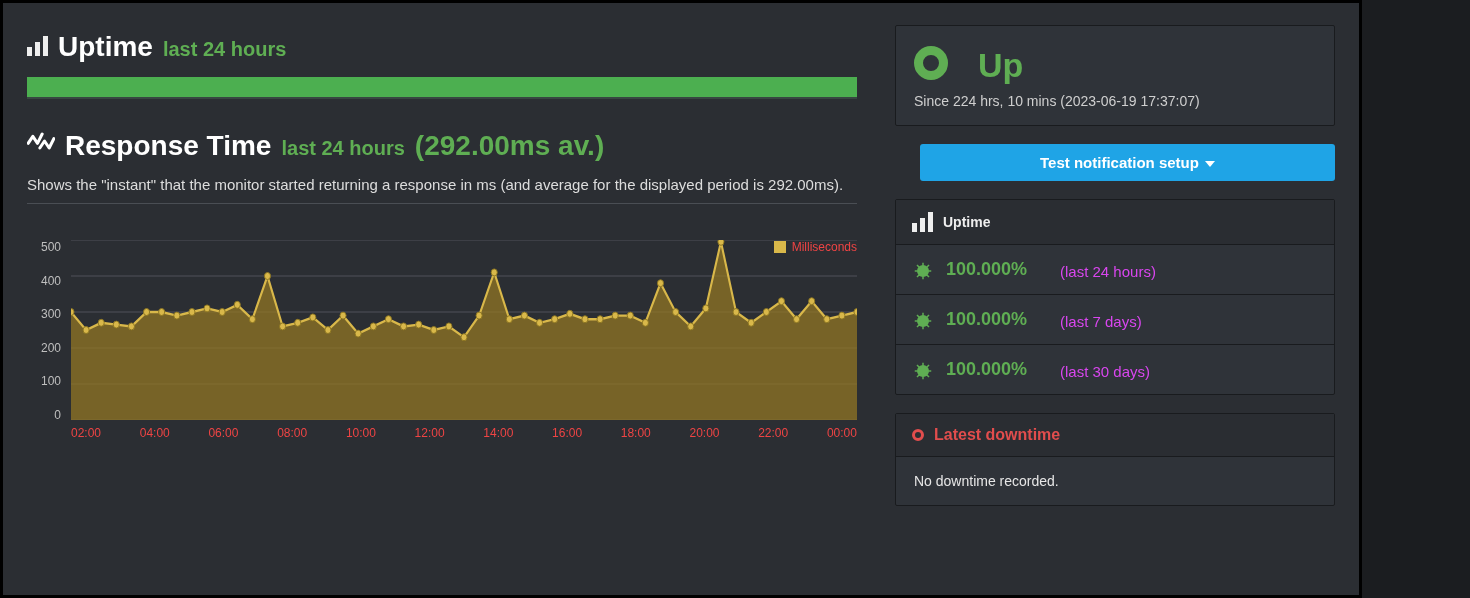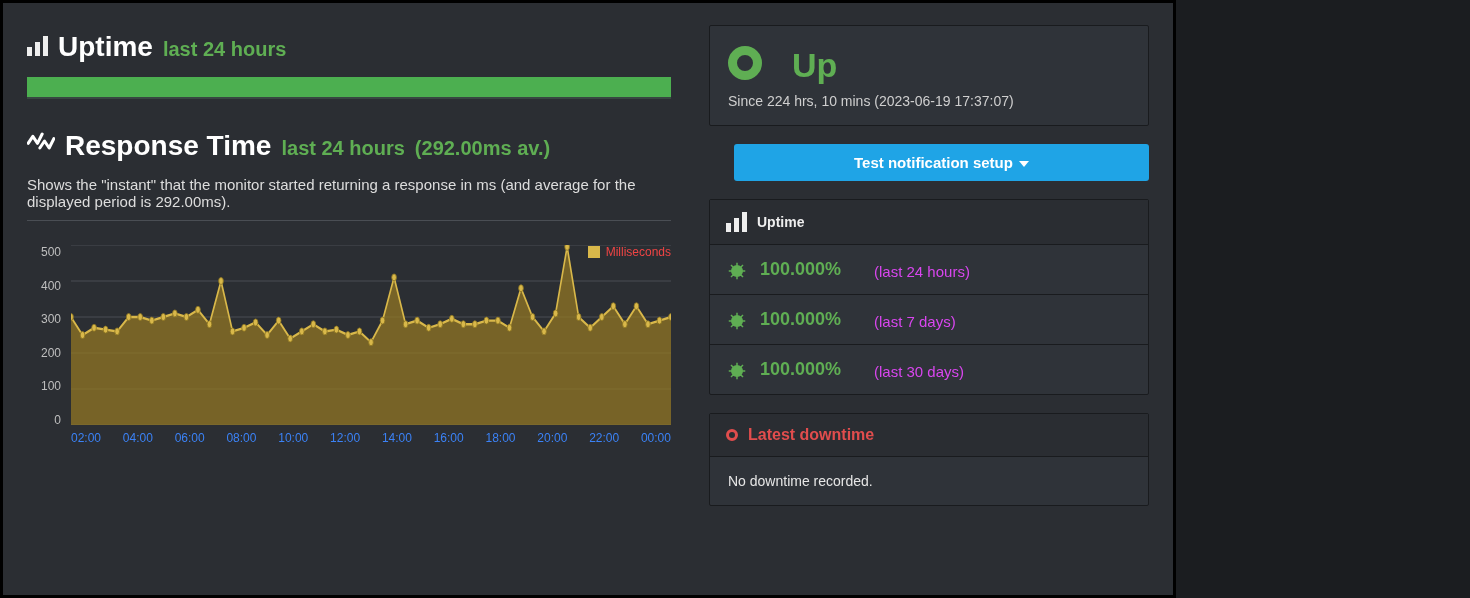--- a/index.html
+++ b/index.html
@@ -16,52 +16,52 @@
     --chart: #d9b84a;
     --chart-fill: rgba(148,120,35,.72);
     --grid: #51555c;
   }
   * { box-sizing: border-box; }
   html,body {
     margin:0; padding:0; background:#1b1d20; color:var(--text);
     font-family: Arial, Helvetica, sans-serif; font-size:14px;
   }
   .page {
-    width:1176px; min-height:598px; background:var(--bg);
+    width:1362px; min-height:598px; background:var(--bg);
     padding:22px 24px; display:flex; gap:38px; border:3px solid #000;
   }
   .left { flex:1; }
   .right { width:440px; display:flex; flex-direction:column; gap:18px; }
 
   
   .hdr { display:flex; align-items:baseline; gap:10px; margin:6px 0 14px 0; font-weight:700; }
   .hdr h2 { margin:0; font-size:28px; font-weight:700; color:#fff;}
   .hdr .sub { color:var(--green-text); font-size:20px; font-weight:600;}
-  .hdr .sub2 { color:var(--green-text); font-size:20px; font-weight:600;}
+  .hdr .sub2 { color:var(--green-text); font-size:28px; font-weight:600;}
 
   .uptime-bar { height:22px; background:var(--green); border-bottom:2px solid #374741; margin-bottom:28px; }
 
   .desc { color:#ddd; font-size:15px; margin:6px 0 10px 0; }
 
   .sep { height:1px; background:#4a4e54; margin:8px 0 14px 0; }
 
   
   .chart-card { position:relative; }
   .legend { position:absolute; right:0; top:0; font-size:12px; color:#ef4444; display:flex; align-items:center; gap:6px;}
   .legend .sw { width:12px; height:12px; background:var(--chart); display:inline-block;}
-  .chart-frame { position:relative; margin-top:24px; }
+  .chart-frame { position:relative; margin-top:36px; }
   .ylabels { position:absolute; left:0; top:0; bottom:18px; width:40px; display:flex; flex-direction:column; justify-content:space-between; align-items:flex-end; font-size:12px; color:#bfbfbf;}
   .ylabels span{padding-right:6px;}
   .plot { position:relative; margin-left:44px; height:180px; }
   .plot .grid line { stroke:var(--grid); stroke-width:1; }
   .plot svg { width:100%; height:180px; display:block; }
   .plot .area { fill:var(--chart-fill); }
   .plot .line { stroke:var(--chart); stroke-width:2.4; fill:none; }
   .plot .dot { fill:var(--chart); stroke:#8a7420; stroke-width:1;}
-  .xlabels { margin-left:44px; display:flex; justify-content:space-between; font-size:12px; color:#3b82f6; padding-top:6px;}
+  .xlabels { margin-left:44px; display:flex; justify-content:space-between; font-size:12px; color:#ef4444; padding-top:6px;}
 
   
   .panel { background:var(--panel); border:1px solid var(--border); border-radius:2px; }
   .panel .ph { padding:12px 16px; border-bottom:1px solid var(--border); background: #2a2d32; font-weight:700; color:#eee; display:flex; align-items:center; gap:10px;}
   .panel .pc { padding:16px 18px; }
   .status-big { display:flex; align-items:flex-start; gap:30px; color:var(--green-text); font-size:34px; font-weight:800; margin:4px 0 8px 0;}
   .status-big .donut { width:34px; height:34px; border-radius:50%; border:9px solid var(--green-text); }
   .since { color:#cfcfcf; font-size:14px; }
 
   .btn-test {

